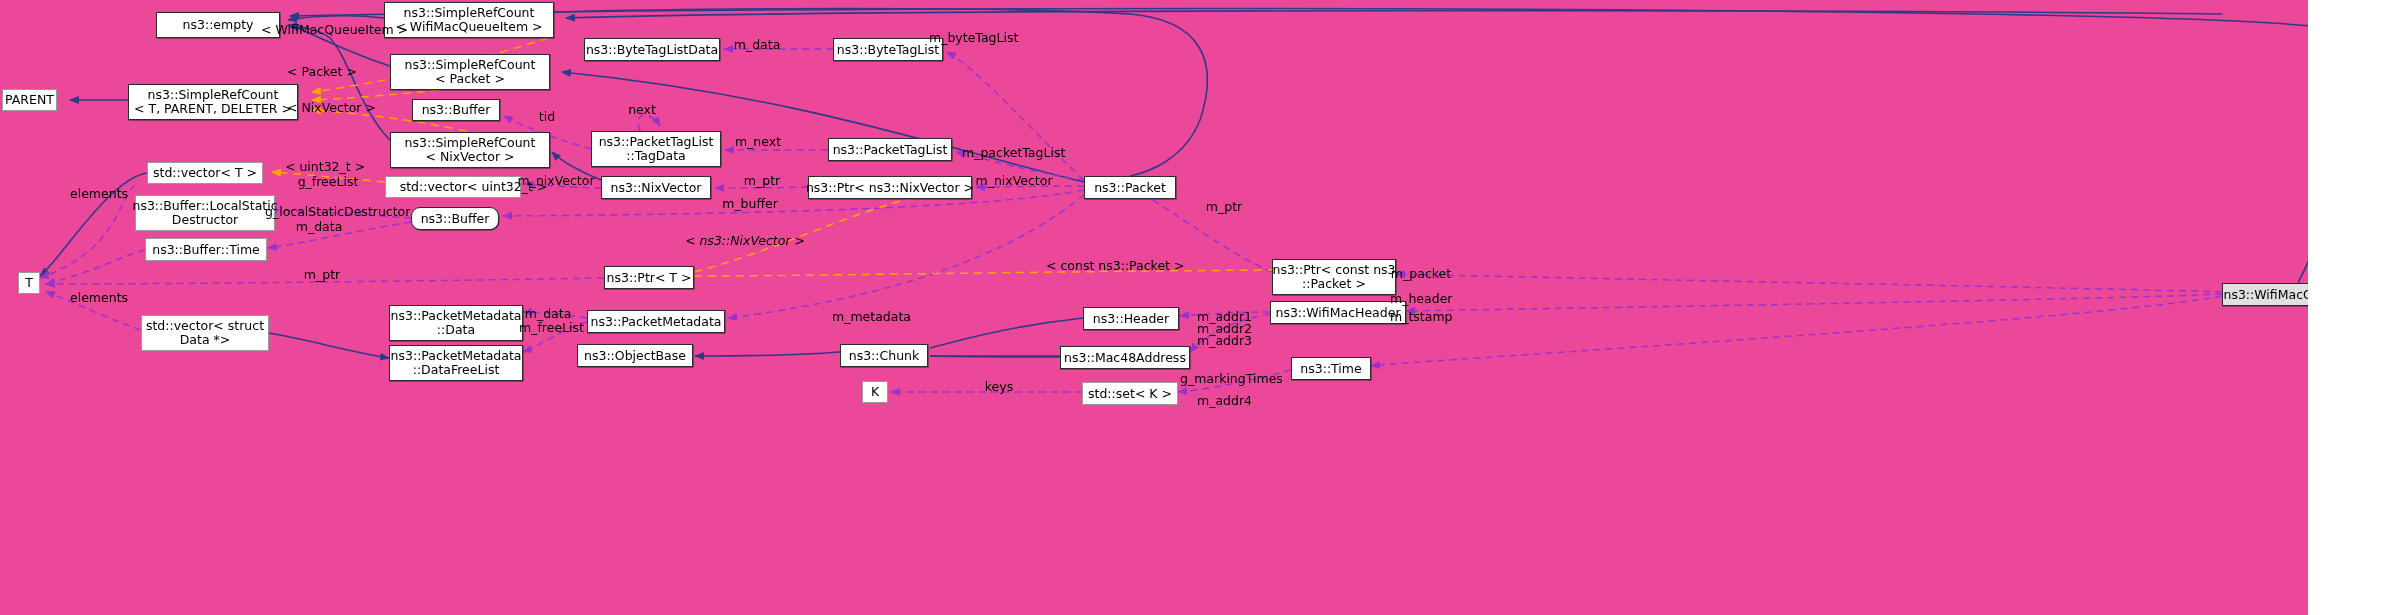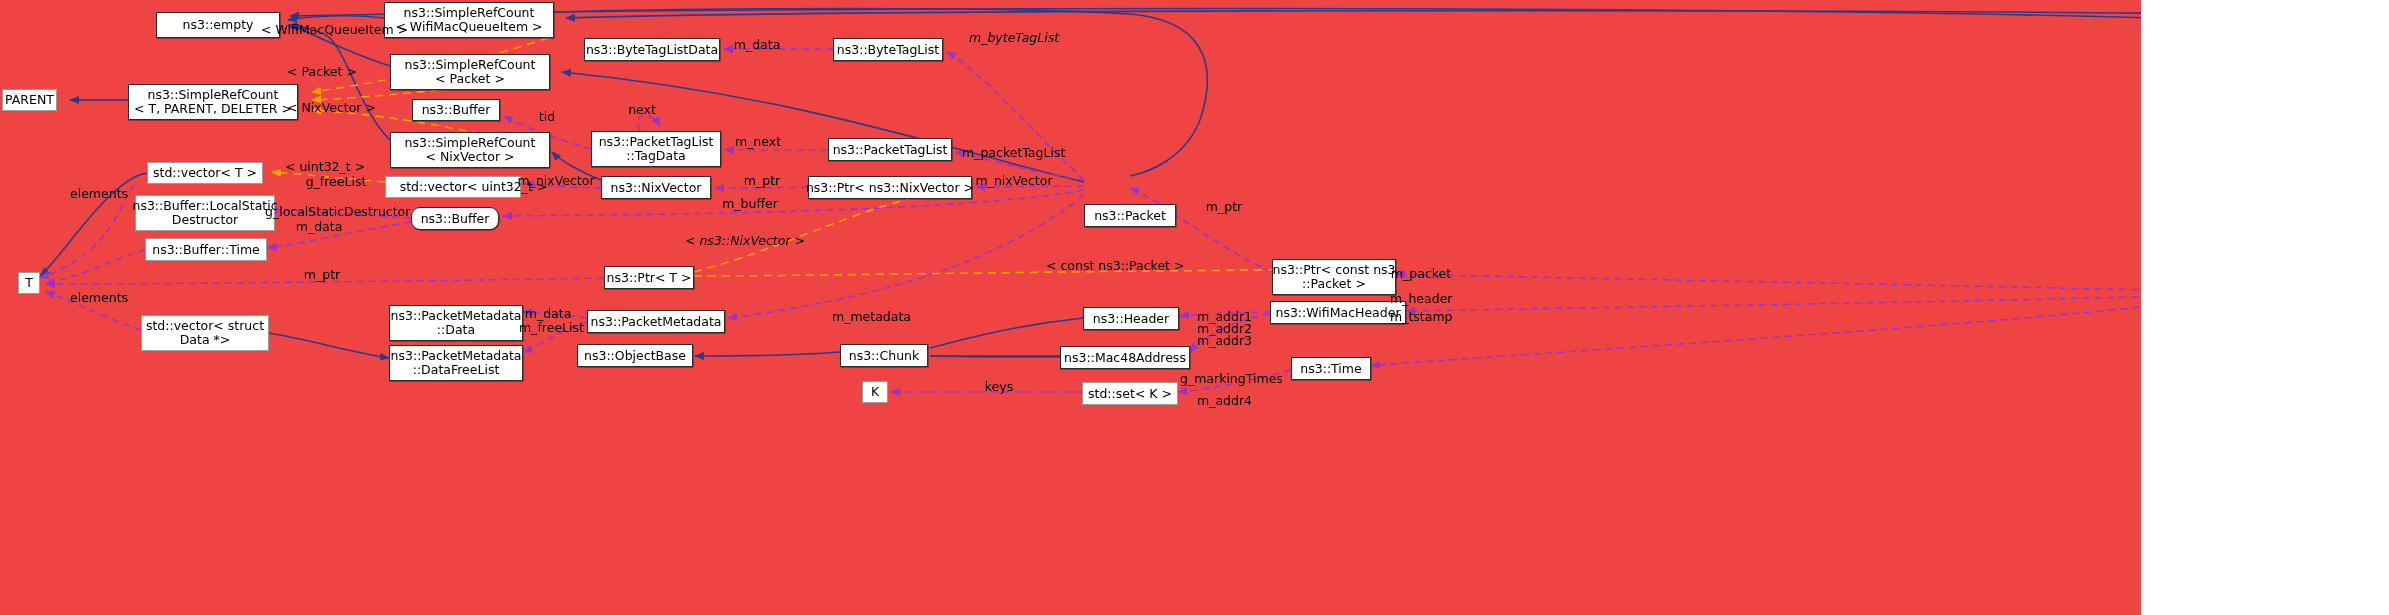--- a/index.html
+++ b/index.html
@@ -5,23 +5,23 @@
   html, body {
     margin: 0;
     padding: 0;
     background: #ffffff;
   }
   body {
     font-family: "DejaVu Sans", "Liberation Sans", sans-serif;
   }
   #diagram {
     position: relative;
-    width: 2141px;
+    width: 2308px;
     height: 615px;
-    background: #ef4444;
+    background: #ec4899;
     overflow: hidden;
   }
   #edges {
     position: absolute;
     left: 0;
     top: 0;
     width: 2389px;
     height: 615px;
   }
   .node {
@@ -166,21 +166,21 @@
       <div class="node thick" style="left: 128px; top: 84px; width: 170px; height: 36px;"><span class="ln">ns3::SimpleRefCount</span><span class="ln">&lt; T, PARENT, DELETER &gt;</span></div>
       <div class="node thick" style="left: 390px; top: 54px; width: 160px; height: 36px;"><span class="ln">ns3::SimpleRefCount</span><span class="ln">&lt; Packet &gt;</span></div>
       <div class="node thick" style="left: 412px; top: 99px; width: 88px; height: 22px;"><span class="ln">ns3::Buffer</span></div>
       <div class="node thick" style="left: 591px; top: 131px; width: 130px; height: 36px;"><span class="ln">ns3::PacketTagList</span><span class="ln">::TagData</span></div>
       <div class="node thick" style="left: 828px; top: 138px; width: 124px; height: 23px;"><span class="ln">ns3::PacketTagList</span></div>
       <div class="node thick" style="left: 390px; top: 132px; width: 160px; height: 36px;"><span class="ln">ns3::SimpleRefCount</span><span class="ln">&lt; NixVector &gt;</span></div>
       <div class="node faint" style="left: 147px; top: 162px; width: 116px; height: 22px;"><span class="ln">std::vector&lt; T &gt;</span></div>
       <div class="node faint" style="left: 385px; top: 176px; width: 136px; height: 22px; padding-left: 41px;"><span class="ln">std::vector&lt; uint32_t &gt;</span></div>
       <div class="node thick" style="left: 601px; top: 176px; width: 110px; height: 23px;"><span class="ln">ns3::NixVector</span></div>
       <div class="node thick" style="left: 808px; top: 176px; width: 164px; height: 23px;"><span class="ln">ns3::Ptr&lt; ns3::NixVector &gt;</span></div>
-      <div class="node thick" style="left: 1084px; top: 176px; width: 92px; height: 23px; margin-top: 28px;"><span class="ln">ns3::Packet</span></div>
+      <div class="node thick" style="left: 1084px; top: 176px; width: 92px; height: 23px;"><span class="ln">ns3::Packet</span></div>
       <div class="node faint" style="left: 135px; top: 195px; width: 140px; height: 36px;"><span class="ln">ns3::Buffer::LocalStatic</span><span class="ln">Destructor</span></div>
       <div class="node thick" style="left: 411px; top: 207px; width: 88px; height: 23px; border-radius: 9px;"><span class="ln">ns3::Buffer</span></div>
       <div class="node faint" style="left: 145px; top: 238px; width: 122px; height: 23px;"><span class="ln">ns3::Buffer::Time</span></div>
       <div class="node thick" style="left: 1272px; top: 259px; width: 124px; height: 36px;"><span class="ln">ns3::Ptr&lt; const ns3</span><span class="ln">::Packet &gt;</span></div>
       <div class="node highlight" style="left: 2222px; top: 283px; width: 152px; height: 23px;"><span class="ln">ns3::WifiMacQueueItem</span></div>
       <div class="node faint" style="left: 18px; top: 272px; width: 22px; height: 22px;"><span class="ln">T</span></div>
       <div class="node thick" style="left: 604px; top: 266px; width: 90px; height: 23px;"><span class="ln">ns3::Ptr&lt; T &gt;</span></div>
       <div class="node thick" style="left: 1270px; top: 301px; width: 136px; height: 23px;"><span class="ln">ns3::WifiMacHeader</span></div>
       <div class="node faint" style="left: 141px; top: 315px; width: 128px; height: 36px;"><span class="ln">std::vector&lt; struct</span><span class="ln">Data *&gt;</span></div>
       <div class="node thick" style="left: 389px; top: 305px; width: 134px; height: 36px;"><span class="ln">ns3::PacketMetadata</span><span class="ln">::Data</span></div>
@@ -192,27 +192,27 @@
       <div class="node thick" style="left: 1060px; top: 346px; width: 130px; height: 23px;"><span class="ln">ns3::Mac48Address</span></div>
       <div class="node thick" style="left: 1291px; top: 357px; width: 80px; height: 23px;"><span class="ln">ns3::Time</span></div>
       <div class="node faint" style="left: 862px; top: 381px; width: 26px; height: 22px;"><span class="ln">K</span></div>
       <div class="node faint" style="left: 1082px; top: 382px; width: 96px; height: 23px;"><span class="ln">std::set&lt; K &gt;</span></div>
     </div>
   <div id="labels-layer">
       <div class="edge-label" style="left: 261px; top: 23px; width: 130px;">&lt; WifiMacQueueItem &gt;</div>
       <div class="edge-label" style="left: 287px; top: 65px; width: 70px;">&lt; Packet &gt;</div>
       <div class="edge-label" style="left: 287px; top: 101px; width: 84px;">&lt; NixVector &gt;</div>
       <div class="edge-label" style="left: 731px; top: 38px; width: 52px;">m_data</div>
-      <div class="edge-label" style="left: 969px; top: 31px; width: 88px; font-style: italic;">m_byteTagList</div>
+      <div class="edge-label" style="left: 929px; top: 31px; width: 88px;">m_byteTagList</div>
       <div class="edge-label" style="left: 536px; top: 110px; width: 22px;">tid</div>
       <div class="edge-label" style="left: 626px; top: 103px; width: 32px;">next</div>
       <div class="edge-label" style="left: 733px; top: 135px; width: 50px;">m_next</div>
       <div class="edge-label" style="left: 962px; top: 146px; width: 102px;">m_packetTagList</div>
       <div class="edge-label" style="left: 285px; top: 160px; width: 74px;">&lt; uint32_t &gt;</div>
-      <div class="edge-label" style="left: 296px; top: 175px; width: 64px; margin-left: 8px;">g_freeList</div>
+      <div class="edge-label" style="left: 296px; top: 175px; width: 64px;">g_freeList</div>
       <div class="edge-label" style="left: 516px; top: 174px; width: 80px;">m_nixVector</div>
       <div class="edge-label" style="left: 741px; top: 174px; width: 42px;">m_ptr</div>
       <div class="edge-label" style="left: 974px; top: 174px; width: 80px;">m_nixVector</div>
       <div class="edge-label" style="left: 1203px; top: 200px; width: 42px;">m_ptr</div>
       <div class="edge-label" style="left: 70px; top: 187px; width: 58px;">elements</div>
       <div class="edge-label" style="left: 265px; top: 205px; width: 140px;">g_localStaticDestructor</div>
       <div class="edge-label" style="left: 293px; top: 220px; width: 52px;">m_data</div>
       <div class="edge-label" style="left: 721px; top: 197px; width: 58px;">m_buffer</div>
       <div class="edge-label" style="left: 685px; top: 234px; width: 110px; font-style: italic;">&lt; ns3::NixVector &gt;</div>
       <div class="edge-label" style="left: 301px; top: 268px; width: 42px;">m_ptr</div>

